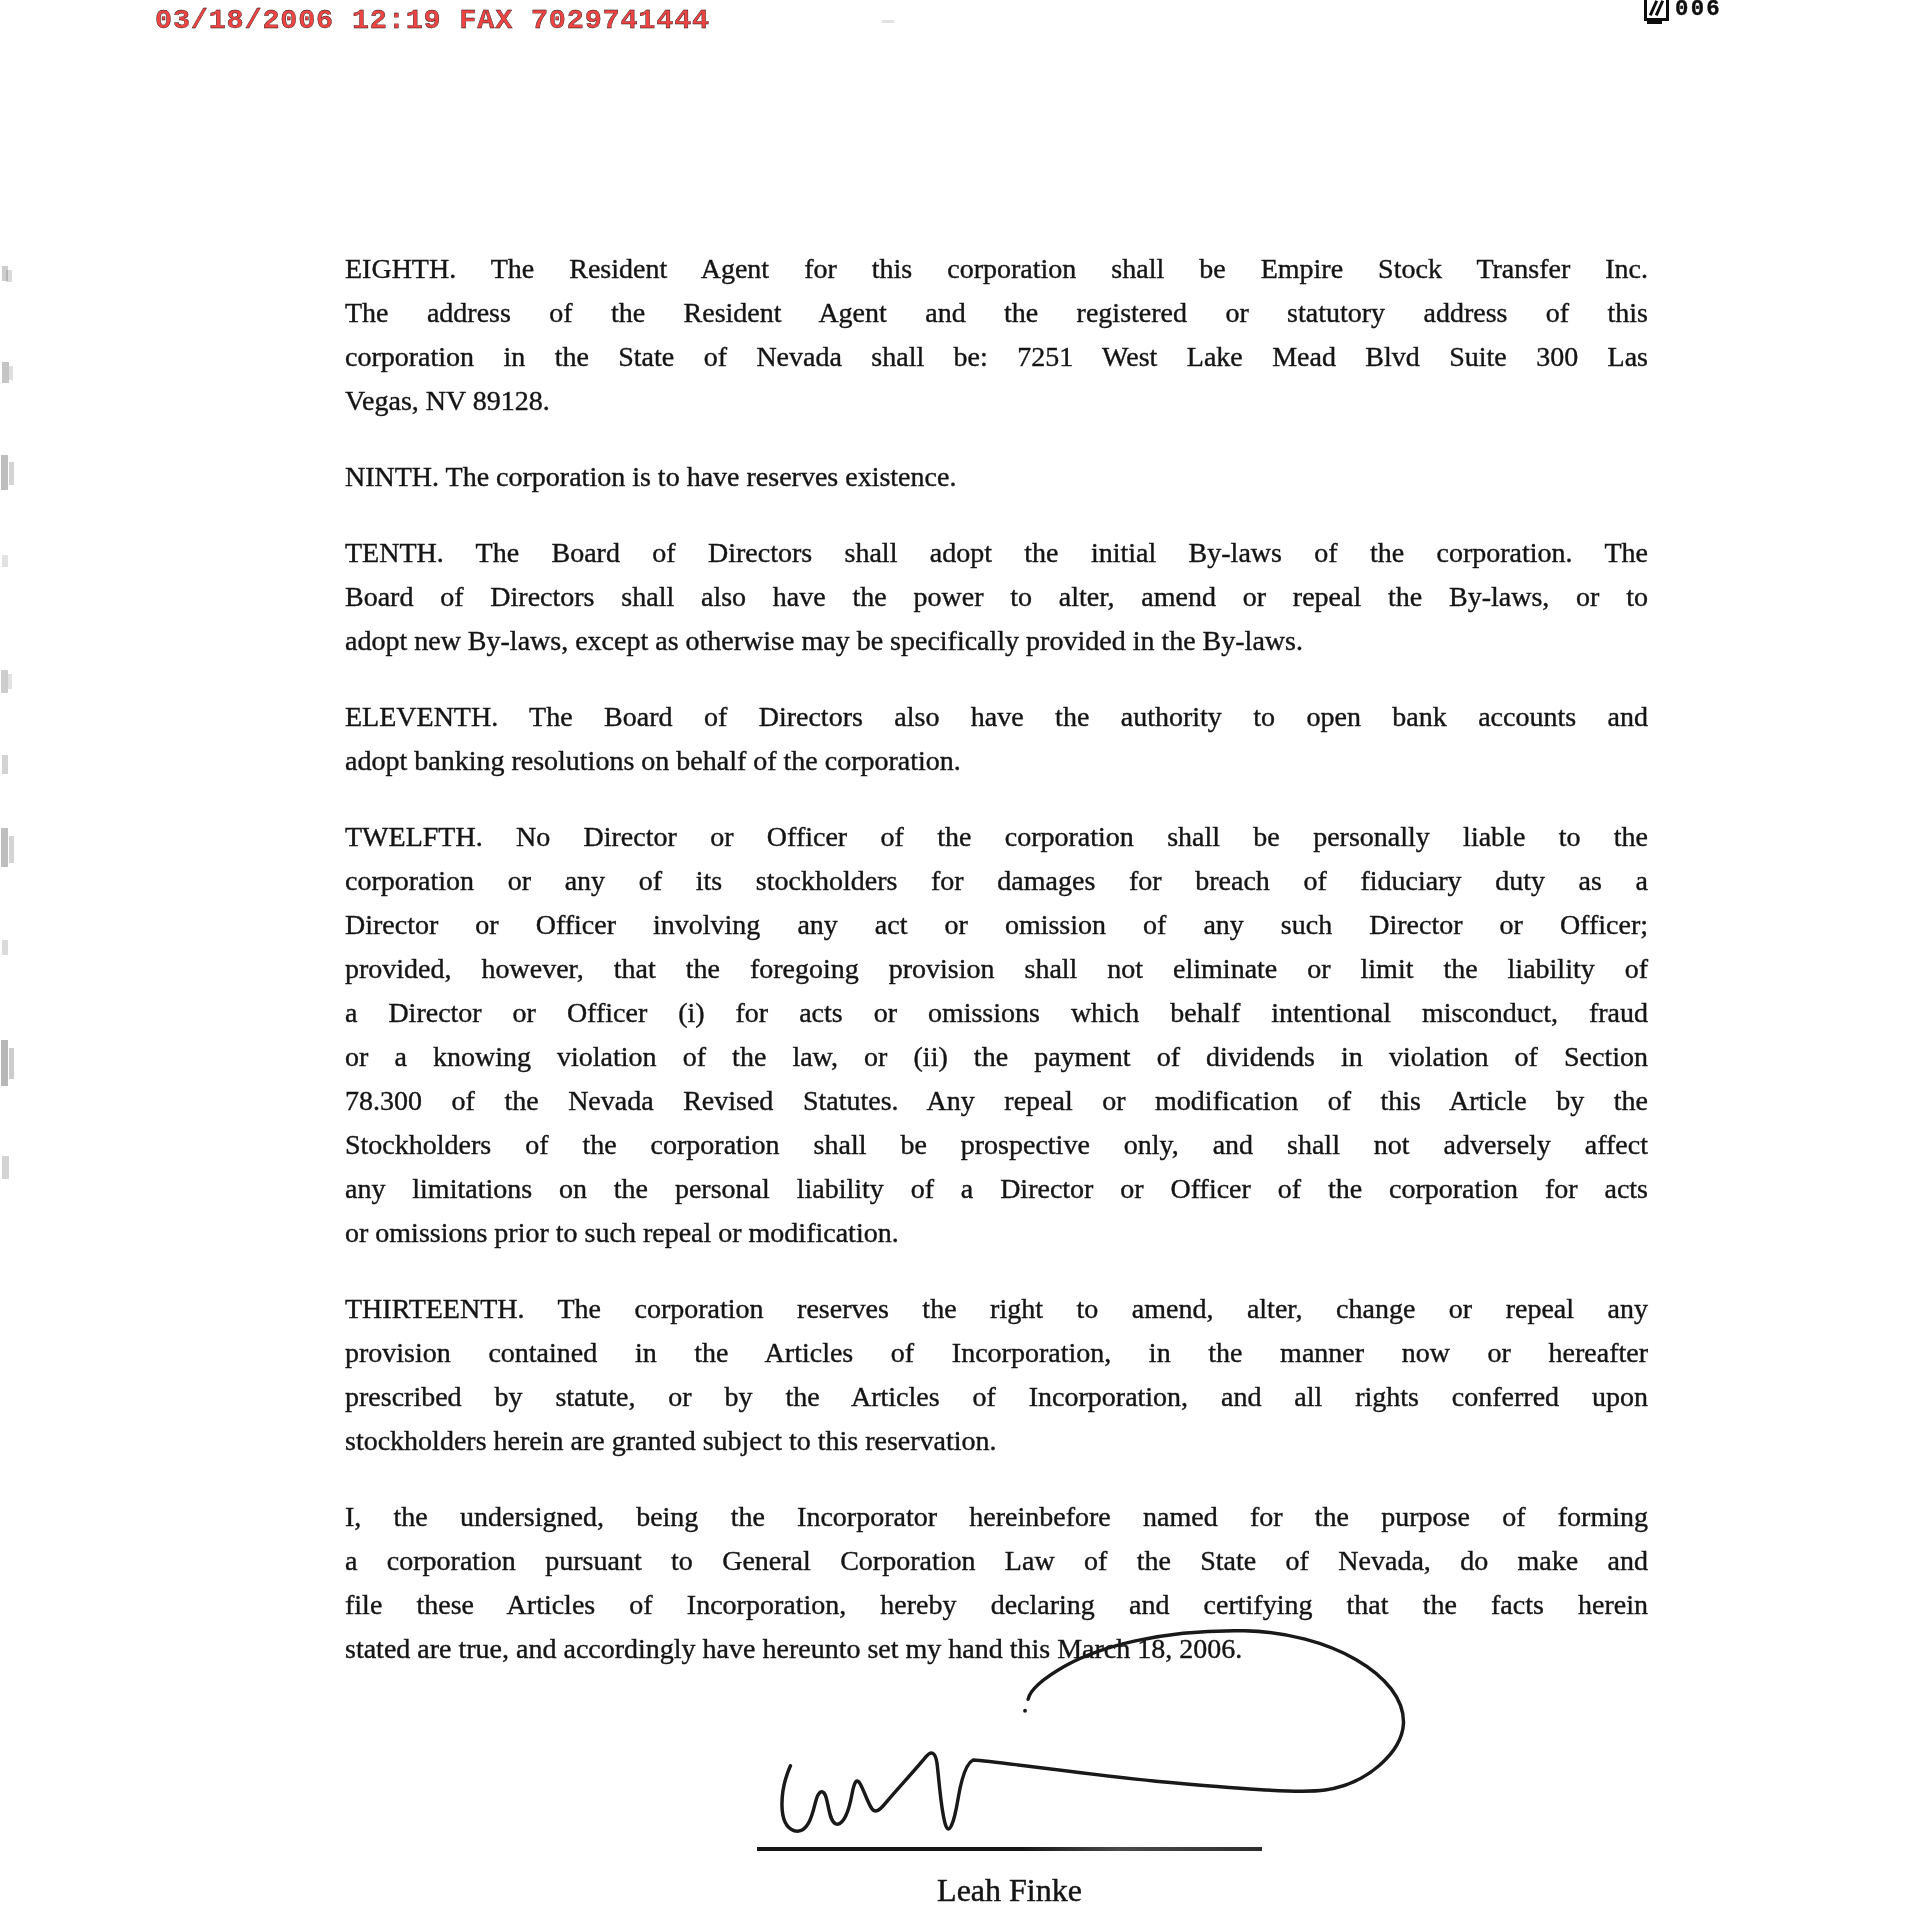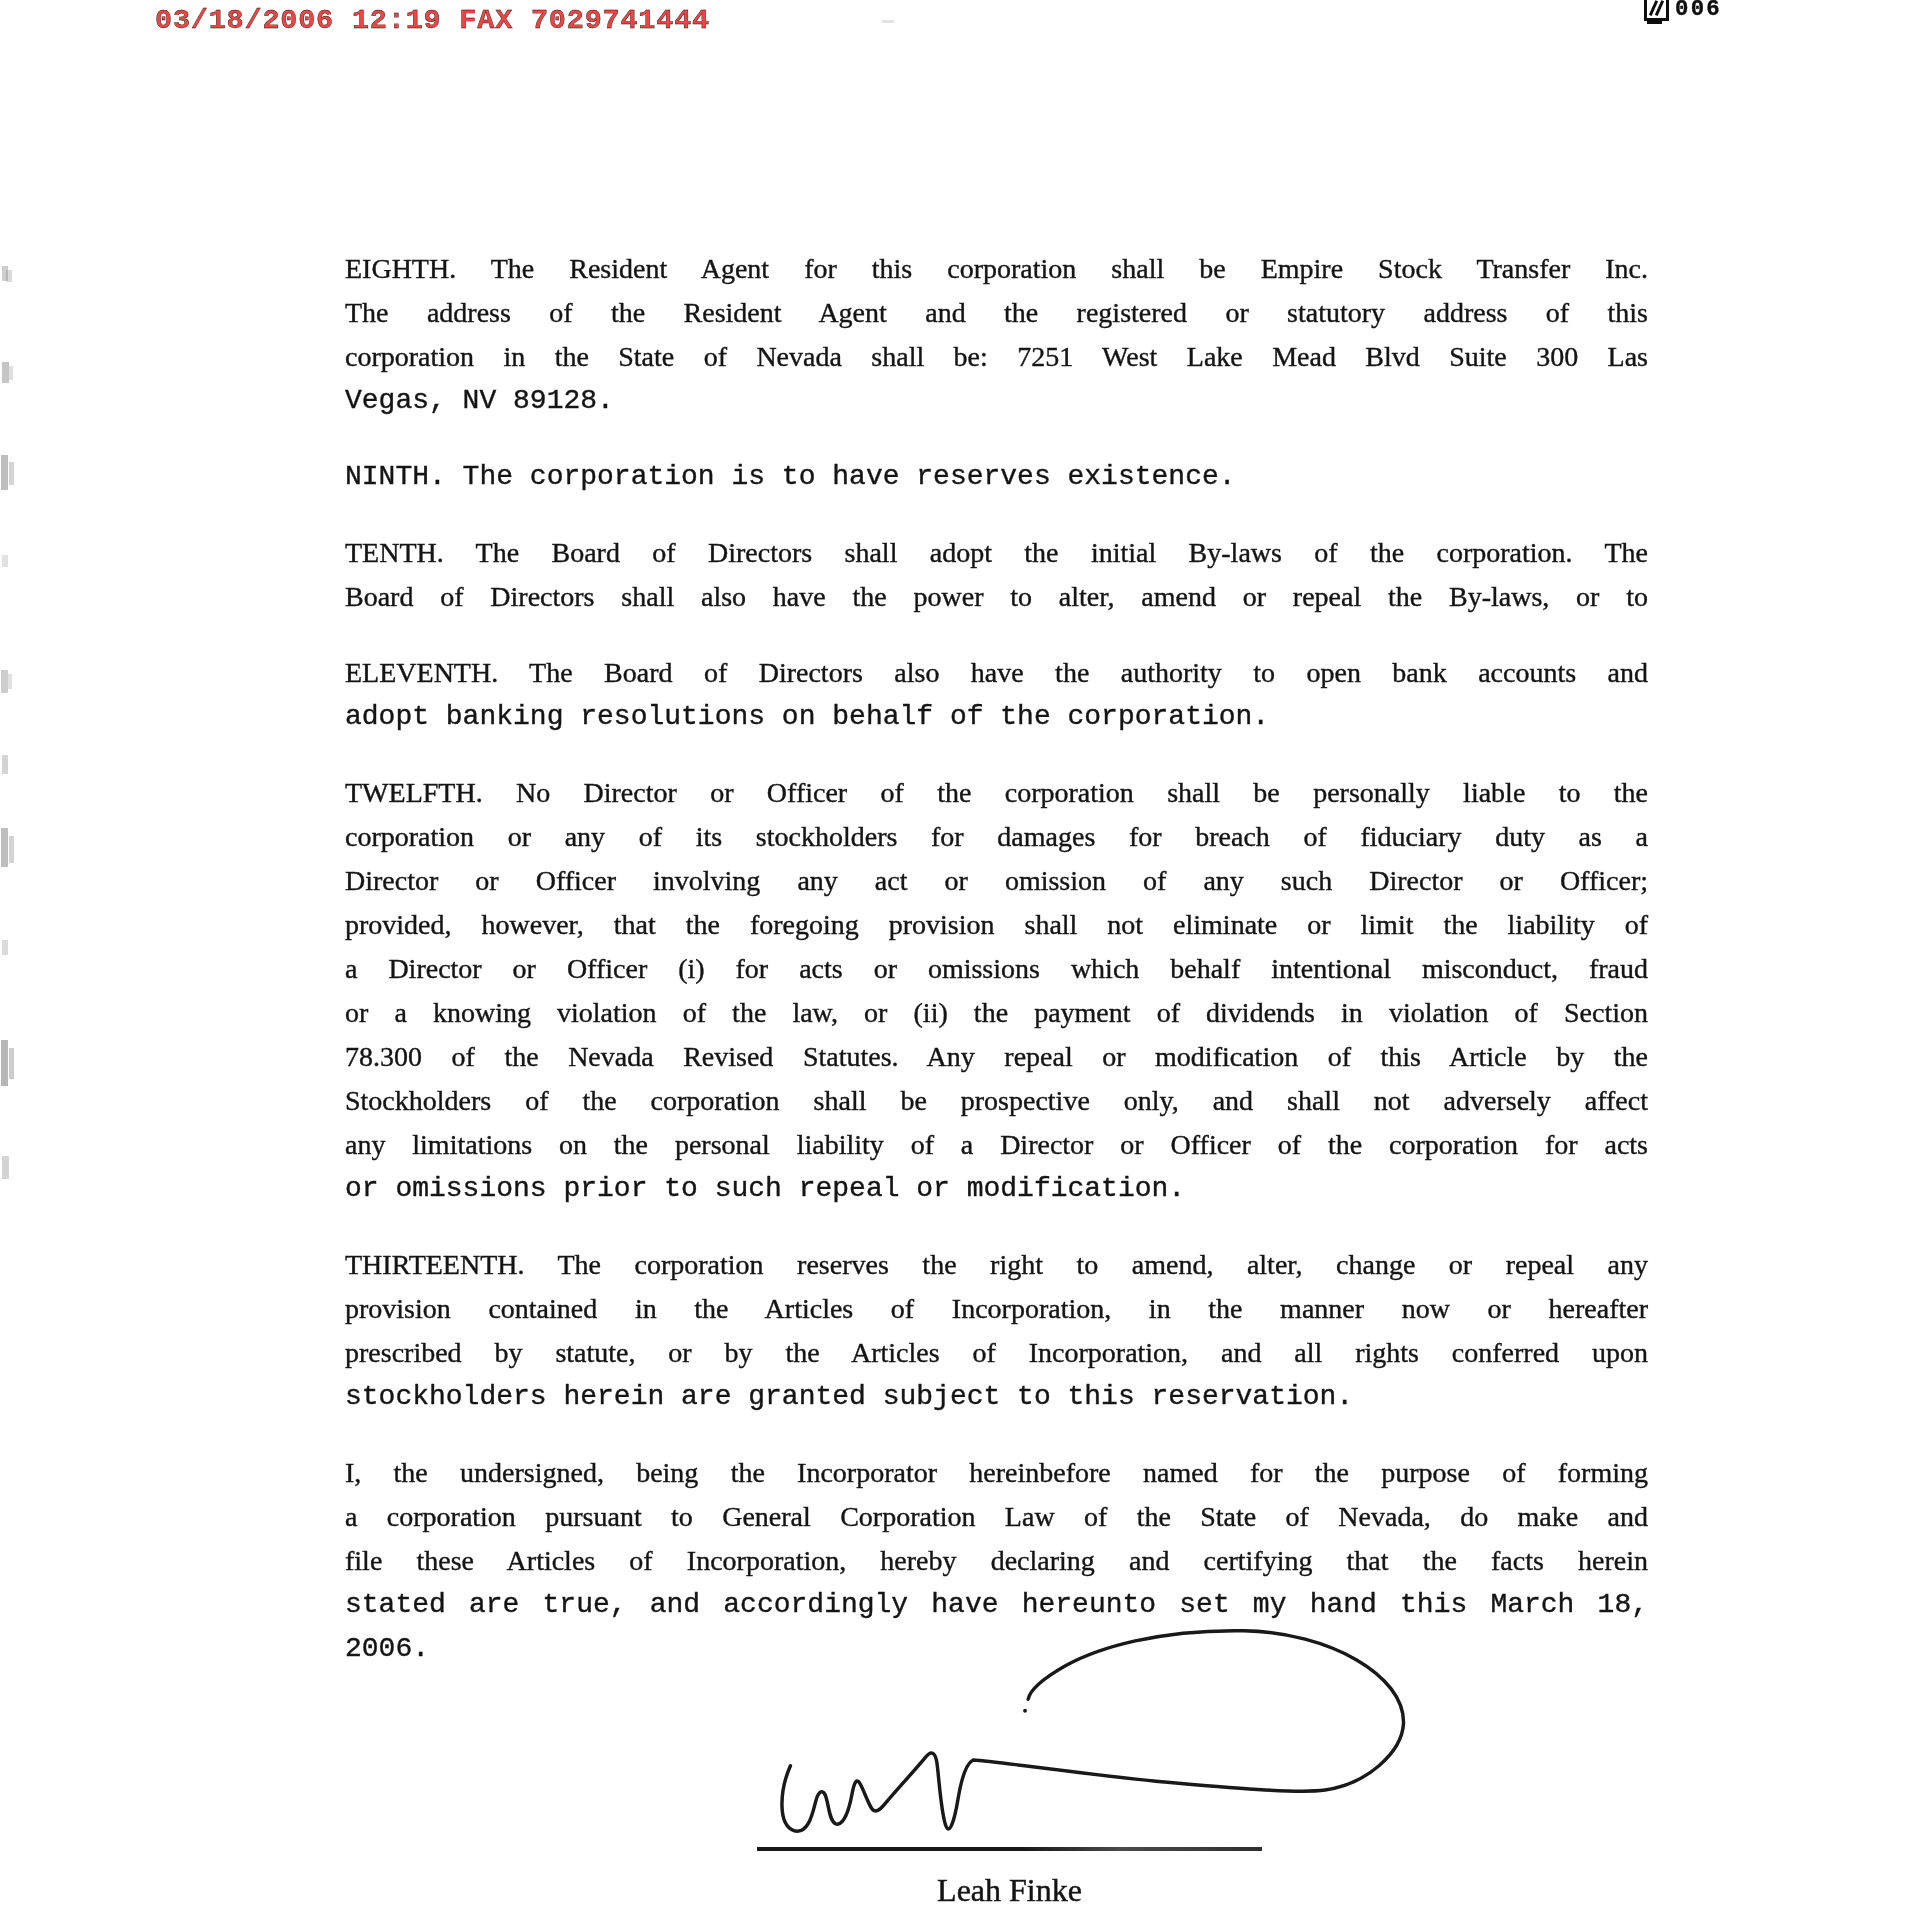--- a/index.html
+++ b/index.html
@@ -45,21 +45,21 @@
     position:absolute;left:345px;top:231px;width:1303px;
   }
   .para{margin:16px 0 32px 0;}
   .line{
     font-size:28px;line-height:44px;
     text-align:justify;text-align-last:justify;
     text-justify:inter-word;
     -webkit-text-stroke:0.4px #1a1a1a;
     white-space:normal;
   }
-  .line.last{text-align-last:auto;font-family:Liberation Mono, monospace;}
+  .line.last{text-align-last:auto;}
   
   .sig-svg{position:absolute;left:732px;top:1610px;}
   .sig-rule{
     position:absolute;left:757px;top:1847px;width:505px;height:3.5px;
     background:linear-gradient(to right,#161616 52%,#4a4a4a 72%,#2e2e2e 100%);
   }
   .sig-name,.sig-title{
     position:absolute;left:757px;width:505px;text-align:center;
     font-size:32px;line-height:39px;
     -webkit-text-stroke:0.5px #1a1a1a;
@@ -89,20 +89,21 @@
         <div class="line">The address of the Resident Agent and the registered or statutory address of this</div>
         <div class="line">corporation in the State of Nevada shall be: 7251 West Lake Mead Blvd Suite 300 Las</div>
         <div class="line last">Vegas, NV 89128.</div>
       </div>
       <div class="para">
         <div class="line last">NINTH. The corporation is to have reserves existence.</div>
       </div>
       <div class="para">
         <div class="line">TENTH. The Board of Directors shall adopt the initial By-laws of the corporation. The</div>
         <div class="line">Board of Directors shall also have the power to alter, amend or repeal the By-laws, or to</div>
+        <div class="line last">adopt new By-laws, except as otherwise may be specifically provided in the By-laws.</div>
       </div>
       <div class="para">
         <div class="line">ELEVENTH. The Board of Directors also have the authority to open bank accounts and</div>
         <div class="line last">adopt banking resolutions on behalf of the corporation.</div>
       </div>
       <div class="para">
         <div class="line">TWELFTH. No Director or Officer of the corporation shall be personally liable to the</div>
         <div class="line">corporation or any of its stockholders for damages for breach of fiduciary duty as a</div>
         <div class="line">Director or Officer involving any act or omission of any such Director or Officer;</div>
         <div class="line">provided, however, that the foregoing provision shall not eliminate or limit the liability of</div>

